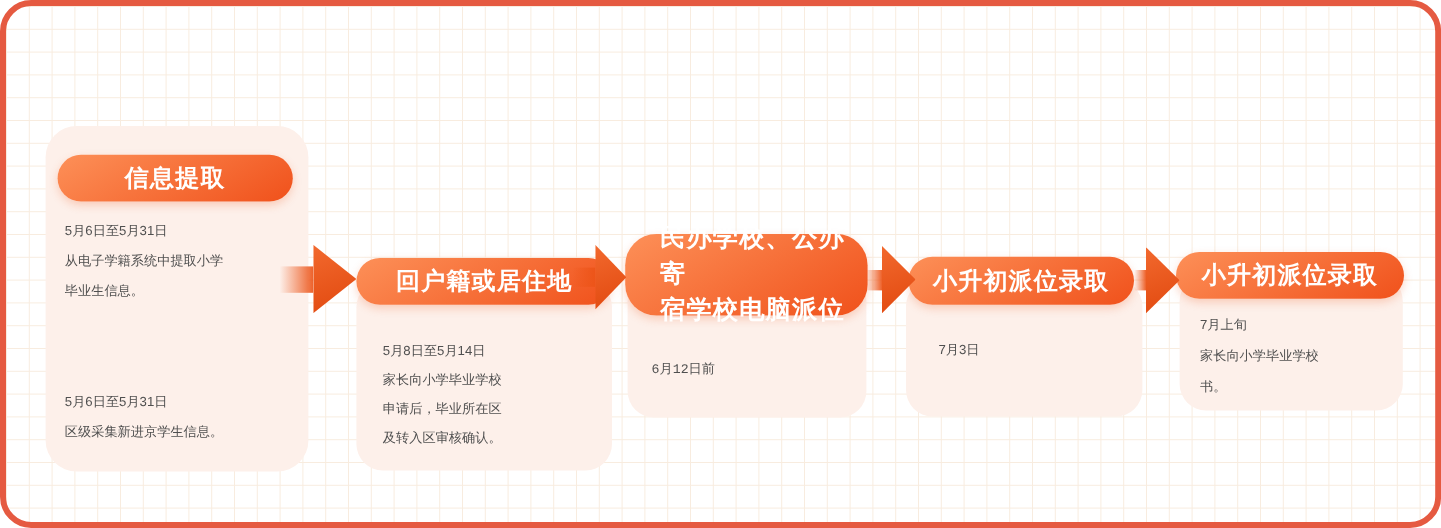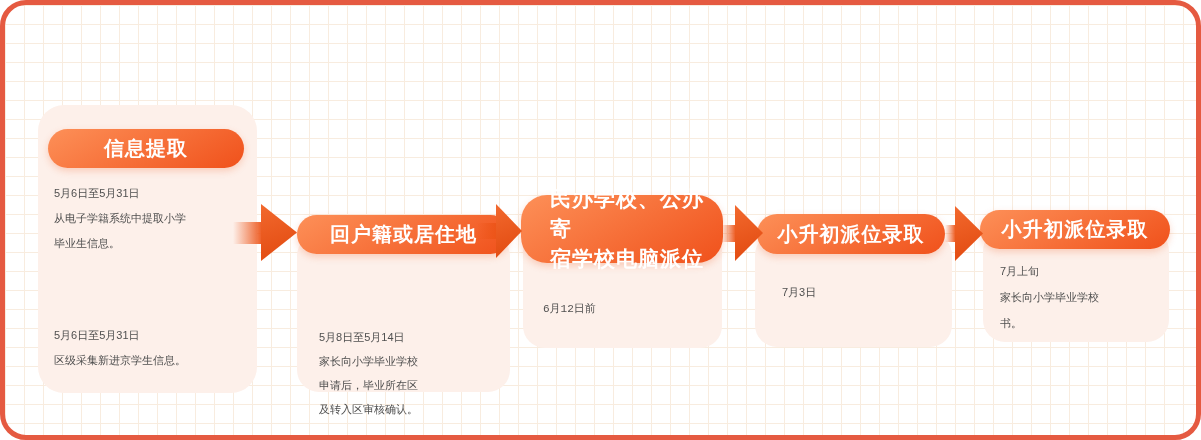--- a/index.html
+++ b/index.html
@@ -31,21 +31,21 @@
   }
   
   .panel1{left:33px;top:100px;width:219px;height:288px;border-radius:26px;}
   .pill1a{left:10px;top:24px;width:196px;height:39px;}
   .desc1a{left:16px;top:76px;line-height:25px;}
   .pill1b{left:10px;top:169px;width:196px;height:39px;}
   .desc1b{left:16px;top:218px;line-height:25px;}
   
   .panel2{left:292px;top:229px;width:213px;height:158px;}
   .pill2{left:0;right:0;top:-19px;height:39px;}
-  .desc2{left:22px;top:47px;line-height:24px;margin-top:44px;}
+  .desc2{left:22px;top:47px;line-height:24px;}
   
   .panel3{left:518px;top:224px;width:199px;height:119px;}
   .pill3{left:-2px;right:-1px;top:-34px;height:68px;border-radius:26px;
          justify-content:flex-start;padding-left:29px;font-size:21px;line-height:30px;text-align:left;}
   .desc3{left:20px;top:68px;line-height:24px;font-family:Liberation Mono, monospace;}
   
   .panel4{left:750px;top:228px;width:197px;height:114px;}
   .pill4{left:2px;width:188px;top:-19px;height:40px;}
   .desc4{left:27px;top:47px;line-height:24px;}
   

